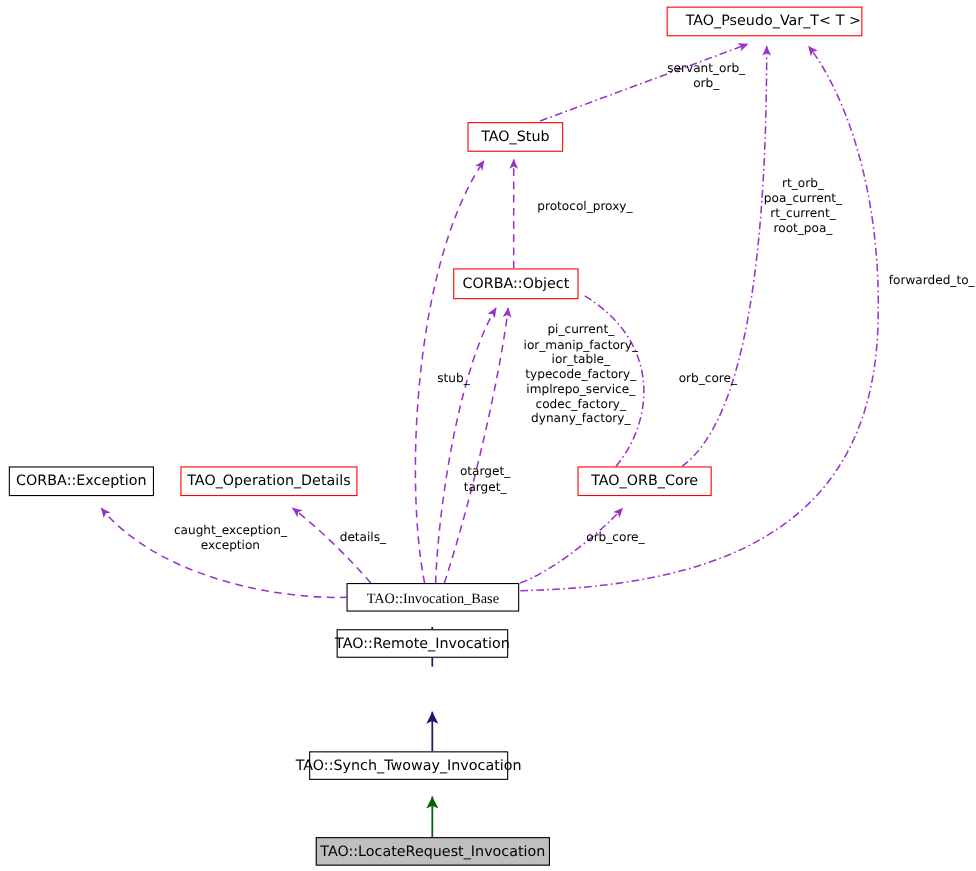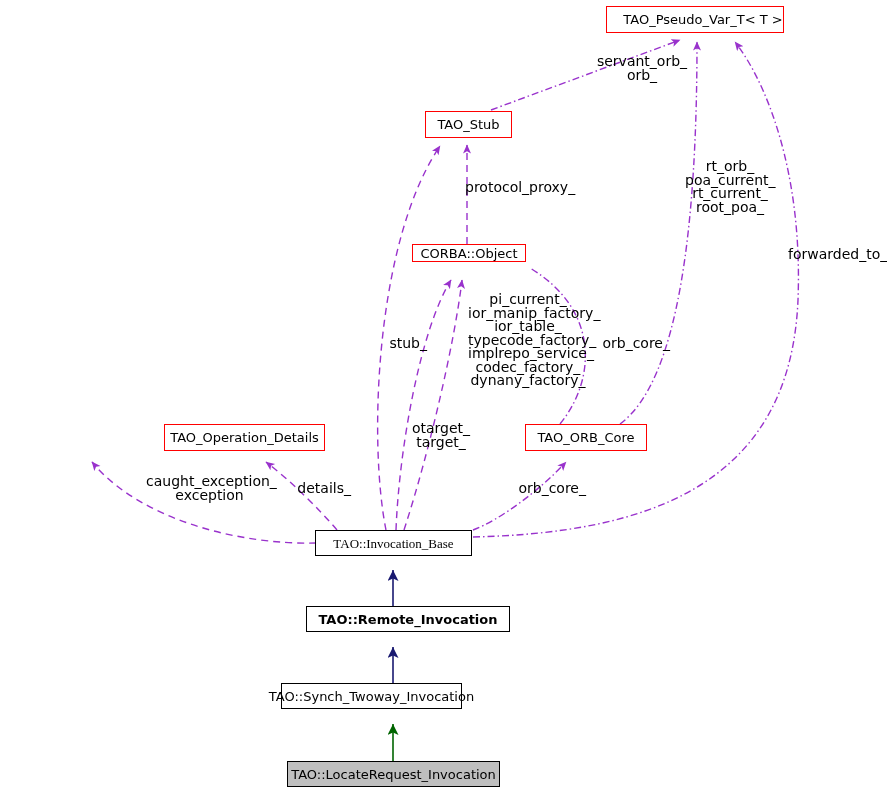--- a/index.html
+++ b/index.html
@@ -41,21 +41,21 @@
   }
   .node.black {
     border-color: #000000;
   }
   .node.highlight {
     background: #bfbfbf;
     border-color: #000000;
   }
   .edge-label {
     position: absolute;
-    font-size: 14px;
+    font-size: 11px;
     line-height: 13.5px;
     color: #000000;
     white-space: pre;
     text-align: center;
     background: transparent;
   }
   .edge-label.left {
     text-align: right;
   }
 </style>
@@ -107,38 +107,41 @@
   </svg>
 
   <div class="node red" style="left:606px; top:6px; width:178px; height:27px;padding-left:16px;">
     <span>TAO_Pseudo_Var_T&lt; T &gt;</span>
   </div>
 
   <div class="node red" style="left:425px; top:111px; width:87px; height:27px;">
     <span>TAO_Stub</span>
   </div>
 
-  <div class="node red" style="left:412px; top:244px; width:114px; height:18px;">
+  <div class="node red" style="left:412px; top:244px; width:114px; height:28px;">
     <span>CORBA::Object</span>
   </div>
 
+  <div class="node black" style="left:8px; top:424px; width:132px; height:27px;">
+    <span>CORBA::Exception</span>
+  </div>
 
   <div class="node red" style="left:164px; top:424px; width:161px; height:27px;">
     <span>TAO_Operation_Details</span>
   </div>
 
   <div class="node red" style="left:525px; top:424px; width:122px; height:27px;">
     <span>TAO_ORB_Core</span>
   </div>
 
   <div class="node black" style="left:315px; top:530px; width:157px; height:26px;font-family:Liberation Serif, serif;">
     <span>TAO::Invocation_Base</span>
   </div>
 
-  <div class="node black" style="left:306px; top:606px; width:204px; height:26px;font-weight:bold;">
+  <div class="node black" style="left:306px; top:572px; width:156px; height:26px;">
     <span>TAO::Remote_Invocation</span>
   </div>
 
   <div class="node black" style="left:281px; top:683px; width:181px; height:26px;">
     <span>TAO::Synch_Twoway_Invocation</span>
   </div>
 
   <div class="node highlight" style="left:287px; top:761px; width:213px; height:26px;">
     <span>TAO::LocateRequest_Invocation</span>
   </div>

